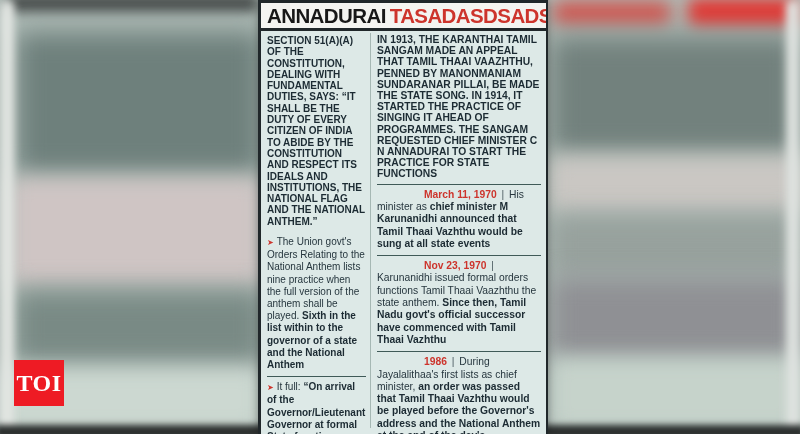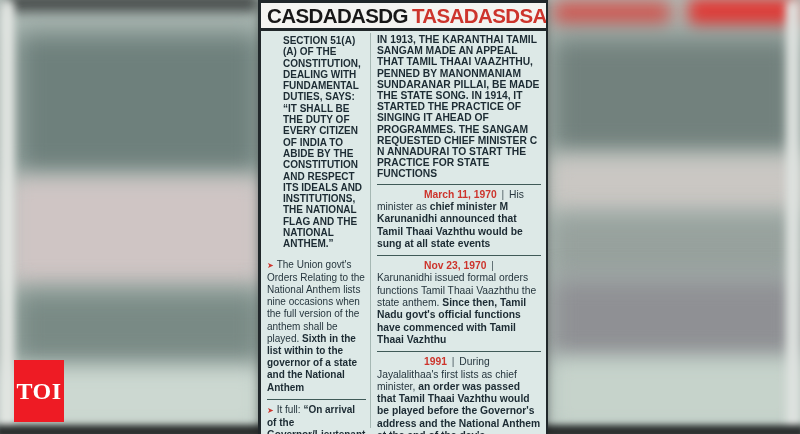--- a/index.html
+++ b/index.html
@@ -23,21 +23,21 @@
   .b-r1{left:550px;top:36px;width:250px;height:118px;background:#72817d;filter:blur(13px);}
   .b-r2{left:550px;top:156px;width:250px;height:57px;background:#cac7c3;}
   .b-r3{left:550px;top:214px;width:250px;height:62px;background:#97a19d;filter:blur(12px);}
   .b-r4{left:550px;top:277px;width:250px;height:82px;background:#8f9094;filter:blur(12px);}
   .b-r5{left:550px;top:358px;width:250px;height:72px;background:#c6d3cb;}
   .b-rstrip{left:786px;top:0;width:14px;height:434px;background:#dfe3e0;filter:blur(4px);}
   .b-bottom{left:-5px;top:425px;width:810px;height:14px;background:#2b2f2e;filter:blur(3px);border-radius:0;}
 
   
   .toi{
-    position:absolute;left:14px;top:360px;width:50px;height:62px;
+    position:absolute;left:14px;top:360px;width:50px;height:46px;
     background:var(--logo-red,#ee1b24);
     display:flex;align-items:center;justify-content:center;
     z-index:3;
   }
   .toi span{
     color:#fff;font-family:"Liberation Serif", serif;font-weight:700;
     font-size:24px;letter-spacing:.5px;
   }
 
   
@@ -60,21 +60,21 @@
   .hl-black{color:var(--headline-black,#171717);}
   .hl-red{color:var(--accent-red,#d6252b);margin-left:4px;}
 
   .card-body{display:flex;height:calc(100% - 31px);}
   .col{box-sizing:border-box;}
   .col-left{width:108px;padding:4px 3px 0 6px;}
   .vdiv{width:1px;background:var(--vdivider,#a6b8b4);margin:2px 1px 6px 1px;}
   .col-right{flex:1;padding:3px 5px 0 5px;border-radius:29px;}
 
   .lead{
-    margin:0 0 5px 16px;font-weight:700;font-size:10px;line-height:11.3px;
+    margin:0 0 5px 0;font-weight:700;font-size:10px;line-height:11.3px;
     color:var(--text-dark,#1c2b33);
   }
   .bullet{
     padding:4px 0 5px 0;font-size:10px;line-height:12.2px;
     color:var(--text-regular,#26363e);
   }
   .bullet + .bullet{border-top:1.5px solid var(--divider,#3f5a58);}
   .arrow{color:var(--accent-red,#c9372e);font-size:8px;margin-right:3px;}
 
   .intro{
@@ -110,33 +110,33 @@
   <div class="blob b-rstrip"></div>
   <div class="blob b-bottom"></div>
 </div>
 
 <div class="toi">
   <span>TOI</span>
 </div>
 
 <div class="card">
   <div class="headline-bar">
-    <span class="hl-black">CASDADASDG</span><span class="hl-red">TASADASDSADSA</span>
+    <span class="hl-black">ANNADURAI</span><span class="hl-red">TASADASDSADSA</span>
   </div>
   <div class="card-body">
     <div class="col col-left">
       <p class="lead">SECTION 51(A)(A) OF THE CONSTITUTION, DEALING WITH FUNDAMENTAL DUTIES, SAYS: “IT SHALL BE THE DUTY OF EVERY CITIZEN OF INDIA TO ABIDE BY THE CONSTITUTION AND RESPECT ITS IDEALS AND INSTITUTIONS, THE NATIONAL FLAG AND THE NATIONAL ANTHEM.”</p>
       <div id="bullets">
-          <div class="bullet"><span class="arrow">➤</span><span>The Union govt's Orders Relating to the National Anthem lists nine occasions when the full version of the anthem shall be played. </span><span class="b">Sixth in the list within to the governor of a state and the National Anthem</span></div>
+          <div class="bullet"><span class="arrow">➤</span><span>The Union govt's Orders Relating to the National Anthem lists nine practice when the full version of the anthem shall be played. </span><span class="b">Sixth in the list within to the governor of a state and the National Anthem</span></div>
           <div class="bullet"><span class="arrow">➤</span><span>It full: </span><span class="b">“On arrival of the Governor/Lieutenant Governor at formal State functions within his State/Union Territory and on his departure from such functions.”</span></div>
         </div>
     </div>
     <div class="vdiv"></div>
     <div class="col col-right">
       <p class="intro">IN 1913, THE KARANTHAI TAMIL SANGAM MADE AN APPEAL THAT TAMIL THAAI VAAZHTHU, PENNED BY MANONMANIAM SUNDARANAR PILLAI, BE MADE THE STATE SONG. IN 1914, IT STARTED THE PRACTICE OF SINGING IT AHEAD OF PROGRAMMES. THE SANGAM REQUESTED CHIEF MINISTER C N ANNADURAI TO START THE PRACTICE FOR STATE FUNCTIONS</p>
       <div id="timeline">
           <div class="entry"><span class="date">March 11, 1970</span><span class="sep"> | </span><span>His minister as </span><span class="b">chief minister M Karunanidhi announced that Tamil Thaai Vazhthu would be sung at all state events</span></div>
-          <div class="entry"><span class="date">Nov 23, 1970</span><span class="sep"> | </span><span>Karunanidhi issued formal orders functions Tamil Thaai Vaazhthu the state anthem. </span><span class="b">Since then, Tamil Nadu govt's official functions have commenced with Tamil Thaai Vazhthu</span></div>
-          <div class="entry"><span class="date">1991</span><span class="sep"> | </span><span>During Jayalalithaa's first lists as chief minister, </span><span class="b">an order was passed that Tamil Thaai Vazhthu would be played before the Governor's address and the National Anthem at the end of the day's proceedings. This has been the practice since</span></div>
+          <div class="entry"><span class="date">Nov 23, 1970</span><span class="sep"> | </span><span>Karunanidhi issued formal orders functions Tamil Thaai Vaazhthu the state anthem. </span><span class="b">Since then, Tamil Nadu govt's official successor have commenced with Tamil Thaai Vazhthu</span></div>
+          <div class="entry"><span class="date">1986</span><span class="sep"> | </span><span>During Jayalalithaa's first lists as chief minister, </span><span class="b">an order was passed that Tamil Thaai Vazhthu would be played before the Governor's address and the National Anthem at the end of the day's proceedings. This has been the practice since</span></div>
         </div>
     </div>
   </div>
 </div>
 
 </body></html>

